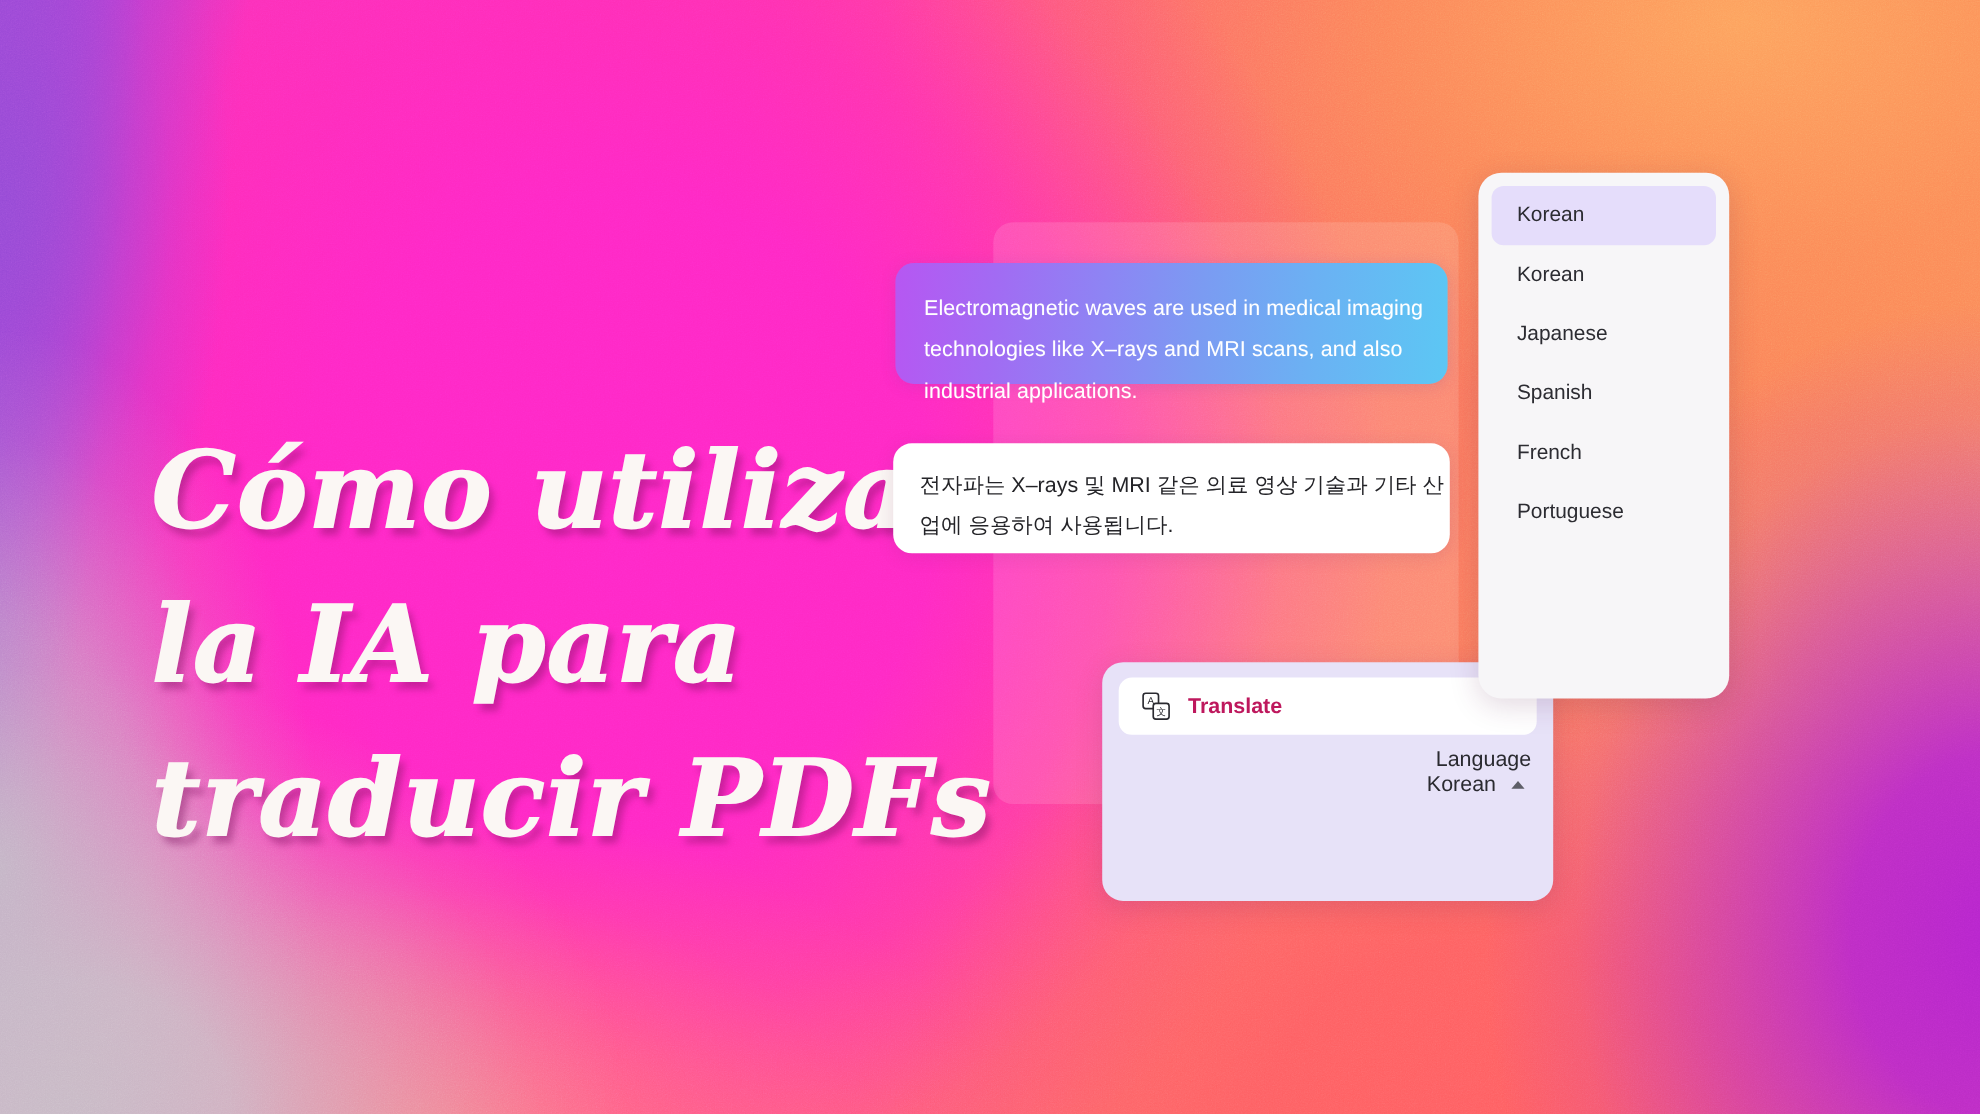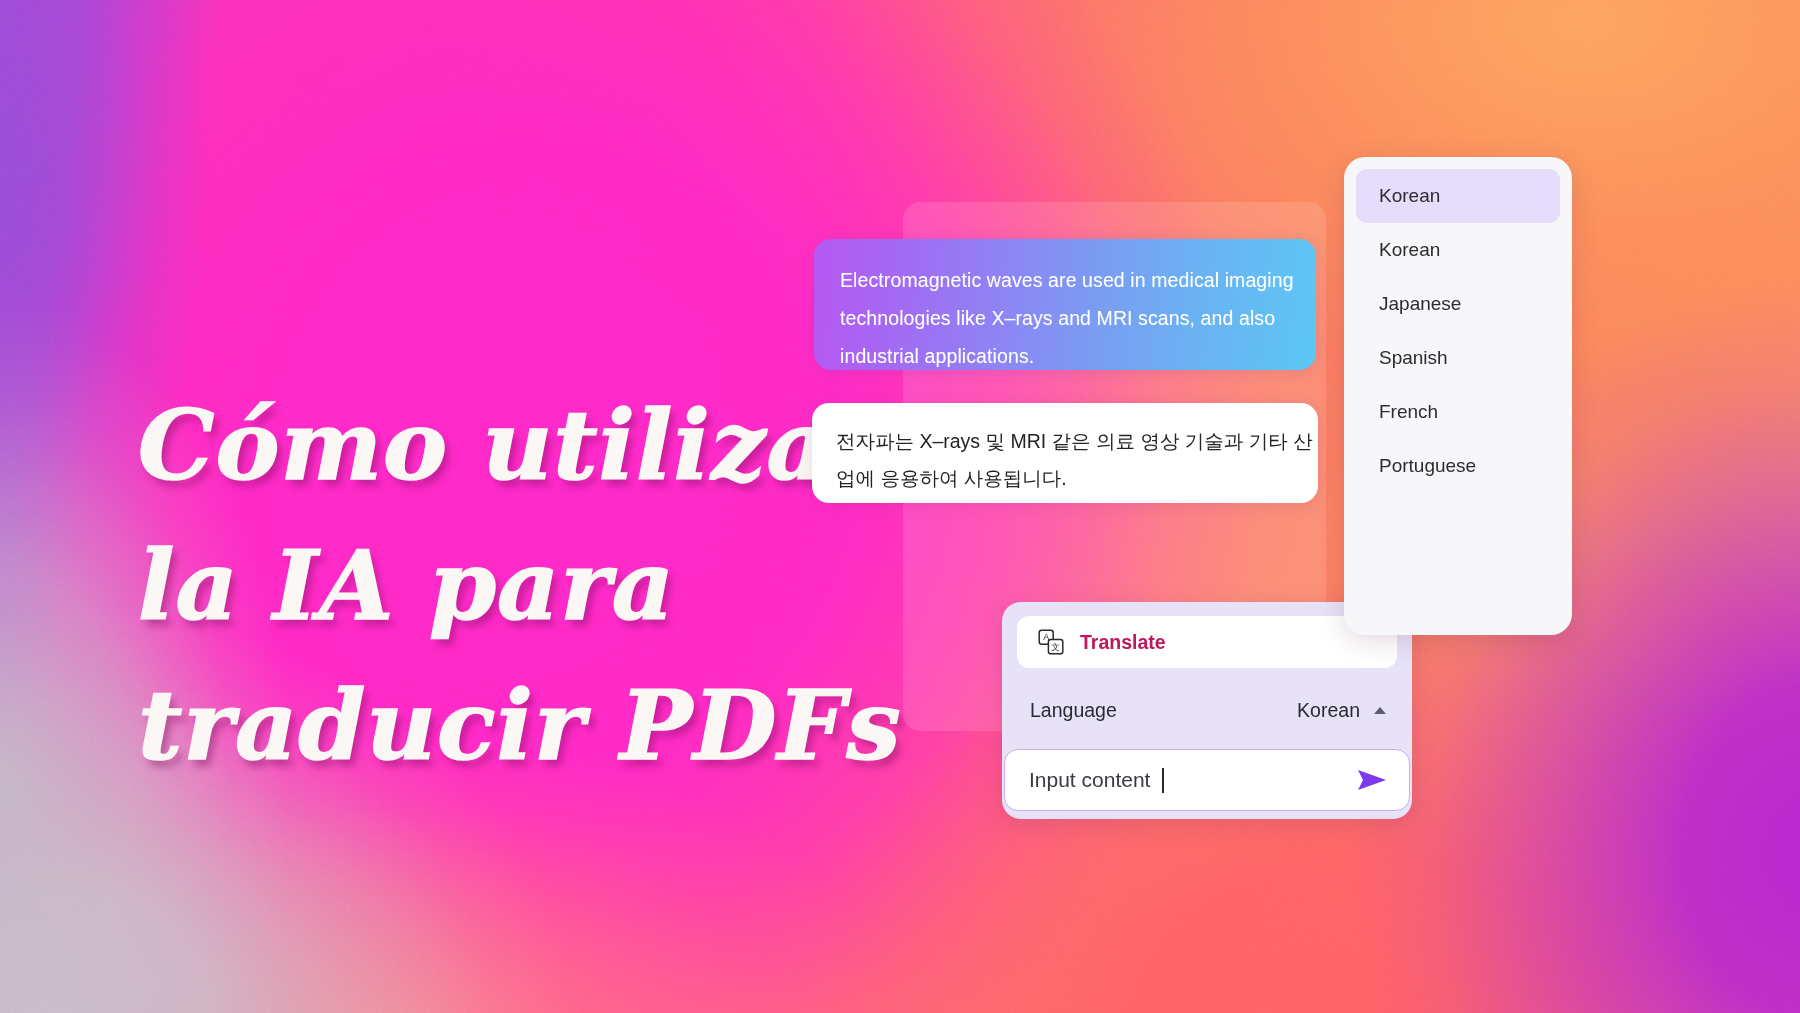--- a/index.html
+++ b/index.html
@@ -134,21 +134,21 @@
   .bubble {
     position: absolute;
     box-sizing: border-box;
     border-radius: 17px;
   }
 
   .bubble-source {
     left: 814px;
     top: 239px;
     width: 502px;
-    height: 131px;
+    height: 110px;
     padding: 22px 26px 0 26px;
     background: linear-gradient(95deg,
         #B657F2 0%,
         #A26BF3 18%,
         #8D85F4 38%,
         #7B9BF2 55%,
         #6BB1F3 75%,
         #5CC7F4 100%);
     box-shadow: 0 2px 14px rgba(110,60,160,0.16);
   }
@@ -243,26 +243,27 @@
     font-size: 19.5px;
     color: #be185d;
     font-weight: 700;
   }
 
   .translate-icon { width: 26px; height: 26px; display: block; flex: none; }
 
   .lang-row {
     position: absolute;
     left: 28px;
-    top: 97px;
+    top: 77px;
     width: 362px;
     height: 36px;
     display: flex;
-    align-items: flex-start;
+    align-items: flex-end;
     justify-content: space-between;
+    flex-direction: column;
   }
 
   .lang-row-label {
     font-size: 19.5px;
     color: #2A2A30;
   }
 
   .lang-row-right {
     display: flex;
     align-items: center;
@@ -392,29 +393,20 @@
     </div>
 
     <div class="lang-row">
       <span class="lang-row-label">Language</span>
       <span class="lang-row-right">
         <span class="lang-row-value">Korean</span>
         <span class="chevron-up"></span>
       </span>
     </div>
 
-    <div class="input-bar">
-      <span class="input-text-wrap">
-        <span class="input-placeholder">Input content</span>
-        <span class="caret"></span>
-      </span>
-      <svg class="send-icon" viewBox="0 0 34 26">
-        <path d="M3 3 L31 13 L3 23 L8 13 Z" fill="#7C3AED"></path>
-      </svg>
-    </div>
   </div>
 
   <div class="lang-dropdown">
     <div class="lang-option selected">Korean</div>
     <div class="lang-option">Korean</div>
     <div class="lang-option">Japanese</div>
     <div class="lang-option">Spanish</div>
     <div class="lang-option">French</div>
     <div class="lang-option">Portuguese</div>
   </div>

